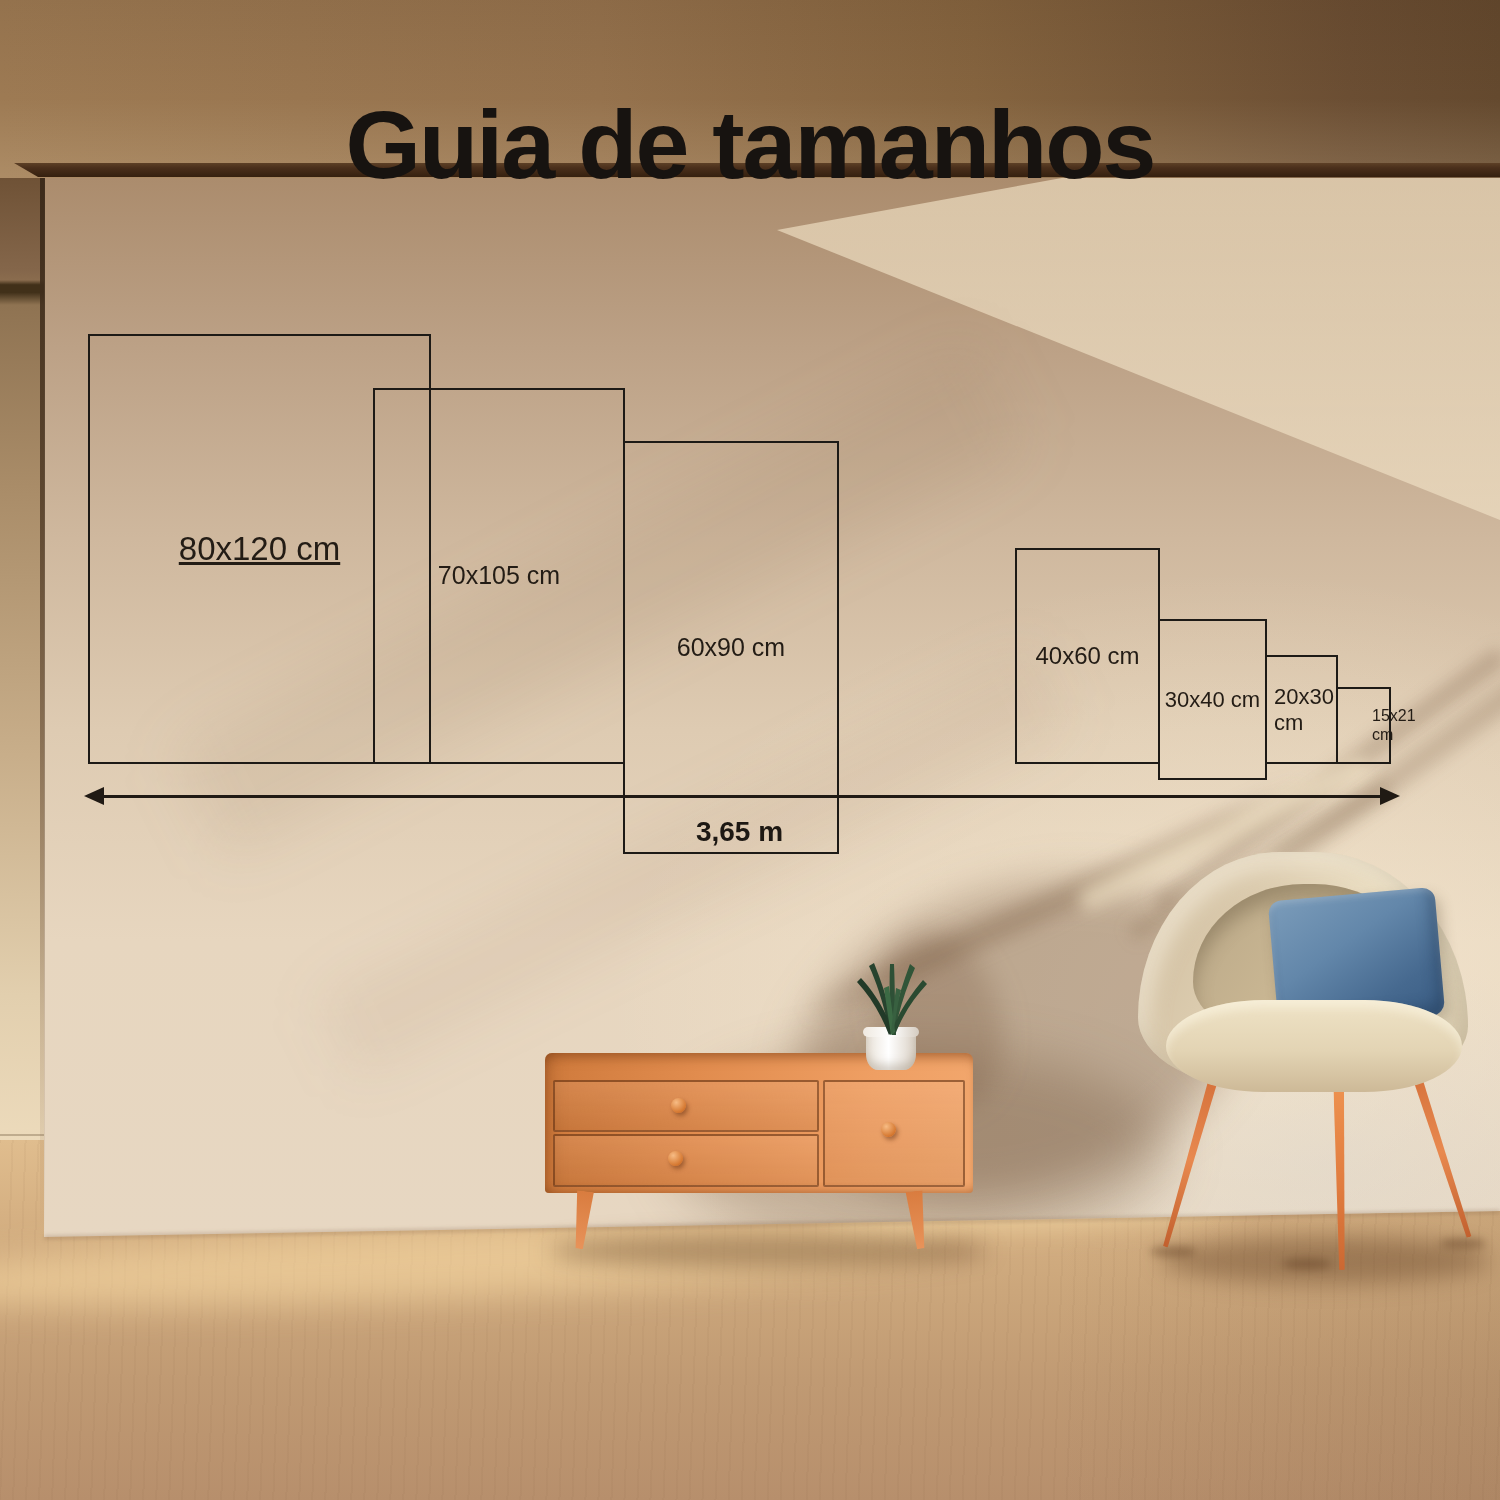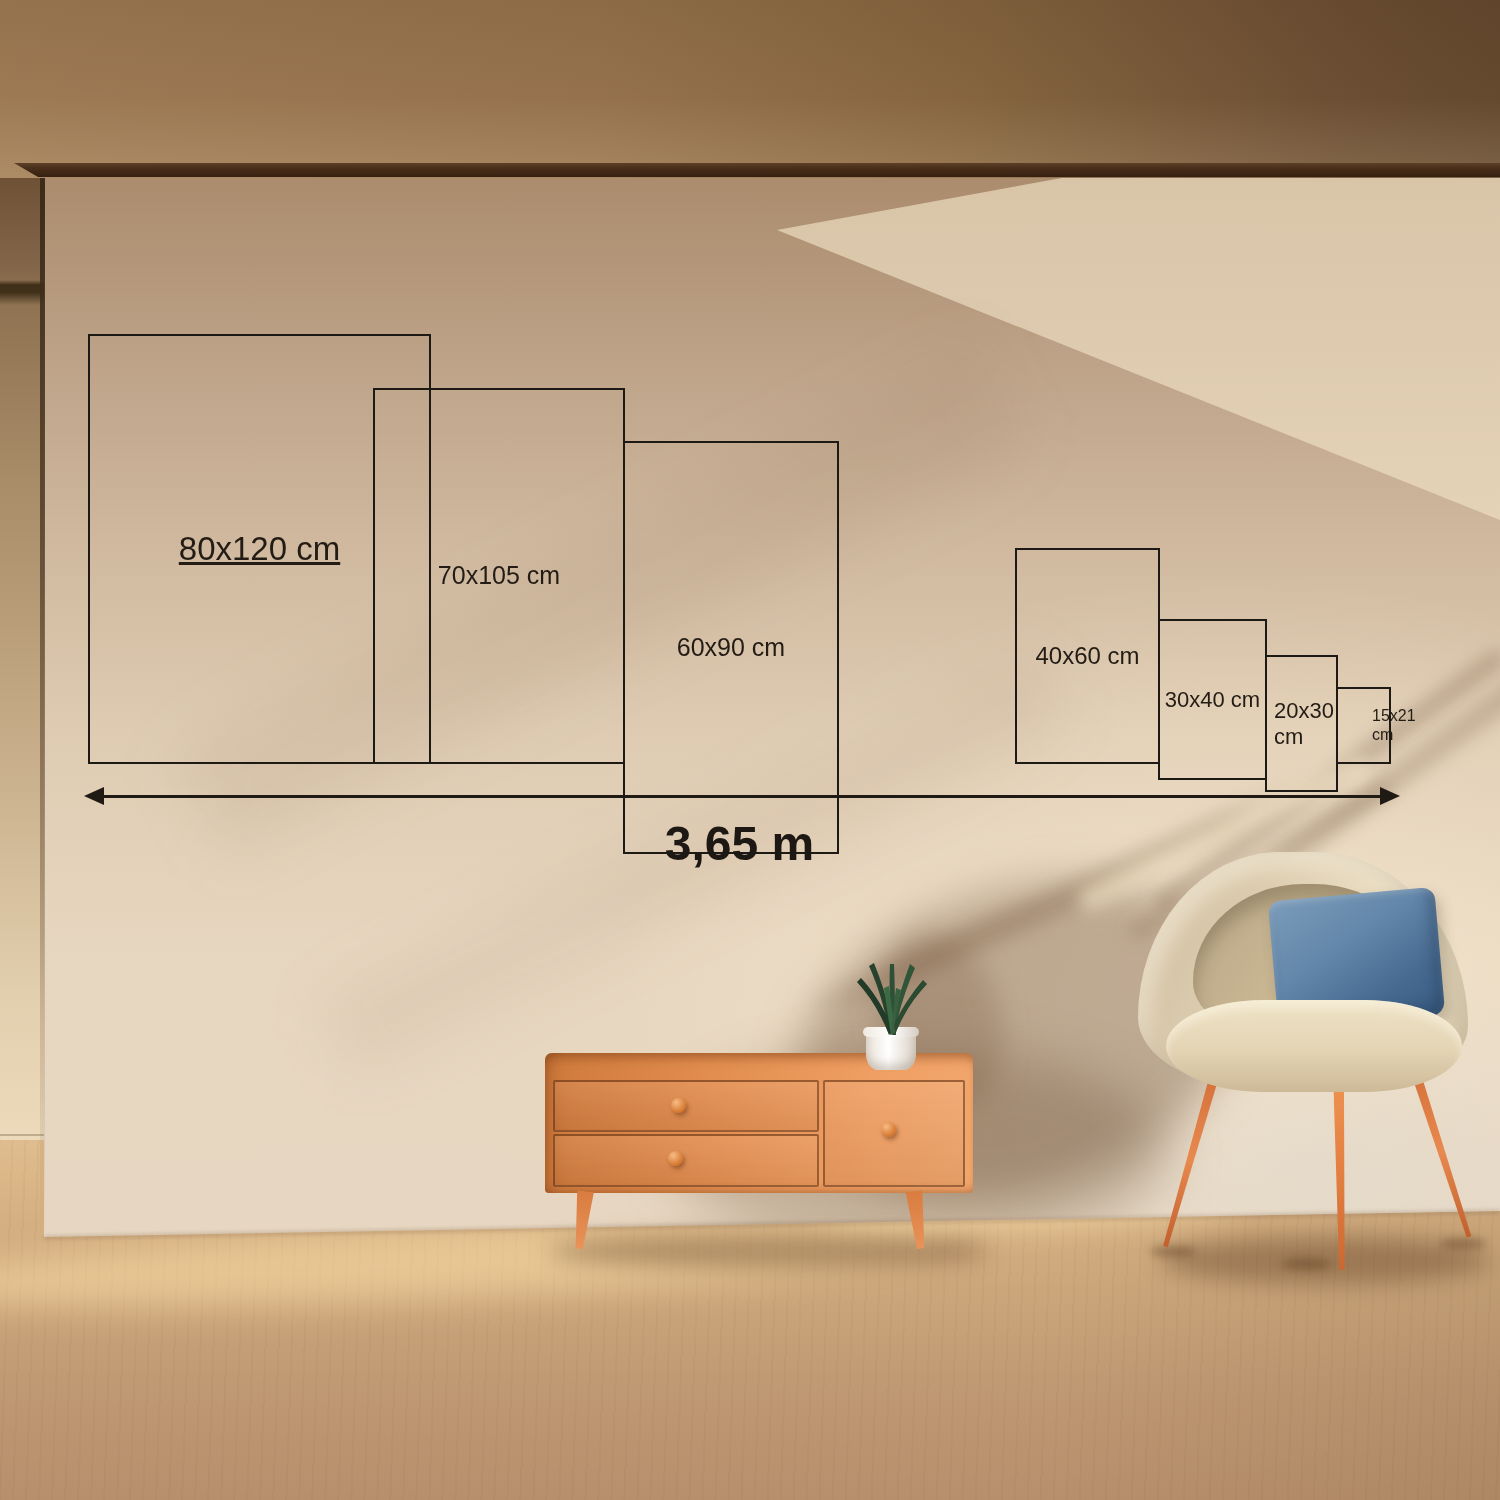--- a/index.html
+++ b/index.html
@@ -52,21 +52,21 @@
     display:flex;align-items:center;justify-content:center;color:#231c15;font-weight:400;}
   .size-box .lbl{text-align:center;line-height:1.18;}
   .size-box.left-align{justify-content:flex-start;padding-left:7px;}
   .size-box.left-align .lbl{text-align:left;}
   .arrow-line{position:absolute;left:89px;top:795px;width:1301px;height:3px;background:#201a14;z-index:10;}
   .arrow-head{position:absolute;top:787px;width:0;height:0;z-index:10;
     border-top:9px solid transparent;border-bottom:9px solid transparent;}
   .arrow-head.left{left:84px;border-right:20px solid #201a14;}
   .arrow-head.right{left:1380px;border-left:20px solid #201a14;}
   .total-label{position:absolute;left:89px;top:816px;width:1301px;text-align:center;z-index:10;
-    font-size:48px;font-weight:600;color:#1d1813;}
+    font-size:28px;font-weight:600;color:#1d1813;}
 
   
   .fshadow{position:absolute;border-radius:50%;filter:blur(11px);z-index:7;background:rgba(88,52,27,0.38);}
   .cabinet{position:absolute;left:545px;top:1053px;width:428px;height:140px;z-index:8;
     border-radius:7px 7px 4px 4px;
     background:linear-gradient(96deg,#cf7a3c 0%,#e18c4e 35%,#ef9f63 75%,#f2a76d 100%);
     box-shadow:inset 0 11px 12px -7px rgba(120,60,20,0.55),
                inset 0 -7px 10px -6px rgba(120,60,20,0.45),
                inset 14px 0 18px -12px rgba(120,60,20,0.5);}
   .drawer{position:absolute;border:2px solid rgba(92,46,16,0.55);border-radius:2px;
@@ -130,20 +130,21 @@
     <div class="streak" style="left:1071px;top:592px;width:430px;height:20px;transform:rotate(-36deg);background:rgba(120,90,65,0.30);filter:blur(8px);"></div>
     <div class="streak" style="left:1196px;top:571px;width:360px;height:22px;transform:rotate(-36deg);background:rgba(120,90,65,0.28);filter:blur(9px);"></div>
     <div class="streak" style="left:1020px;top:644px;width:320px;height:22px;transform:rotate(-26deg);background:rgba(255,243,214,0.5);filter:blur(8px);"></div>
   </div>
 
   <div class="crack"></div>
   <div class="floor-seam"></div>
 
   <div class="top-band"></div>
   <div class="beam"></div>
+  <h1 class="page-title">Guia de tamanhos</h1>
 
   <div class="fshadow" style="left:548px;top:1234px;width:440px;height:34px;"></div>
   <div class="fshadow" style="left:1160px;top:1236px;width:330px;height:48px;"></div>
   <div class="fshadow" style="left:1150px;top:1246px;width:46px;height:11px;filter:blur(4px);"></div>
   <div class="fshadow" style="left:1282px;top:1258px;width:50px;height:12px;filter:blur(4px);"></div>
   <div class="fshadow" style="left:1440px;top:1238px;width:46px;height:11px;filter:blur(4px);"></div>
 
   <div class="cabinet">
     <div class="drawer" style="left:8px;top:27px;width:266px;height:52px;"></div>
     <div class="drawer" style="left:8px;top:81px;width:266px;height:53px;"></div>
@@ -185,21 +186,21 @@
   </div>
   <div class="size-box" style="left:623px;top:441px;width:216px;height:413px;font-size:25px;">
     <span class="lbl">60x90 cm</span>
   </div>
   <div class="size-box" style="left:1015px;top:548px;width:145px;height:216px;font-size:24px;">
     <span class="lbl">40x60 cm</span>
   </div>
   <div class="size-box" style="left:1158px;top:619px;width:109px;height:161px;font-size:22px;">
     <span class="lbl">30x40 cm</span>
   </div>
-  <div class="size-box left-align" style="left:1265px;top:655px;width:73px;height:137px;font-size:22px;">
+  <div class="size-box left-align" style="left:1265px;top:655px;width:73px;height:109px;font-size:22px;">
     <span class="lbl">20x30 cm</span>
   </div>
   <div class="size-box left-align" style="left:1336px;top:687px;width:55px;height:77px;font-size:16px;padding-left:34px;">
     <span class="lbl">15x21 cm</span>
   </div>
 
   <div class="arrow-line"></div>
   <div class="arrow-head left"></div>
   <div class="arrow-head right"></div>
   <div class="total-label">3,65 m</div>

